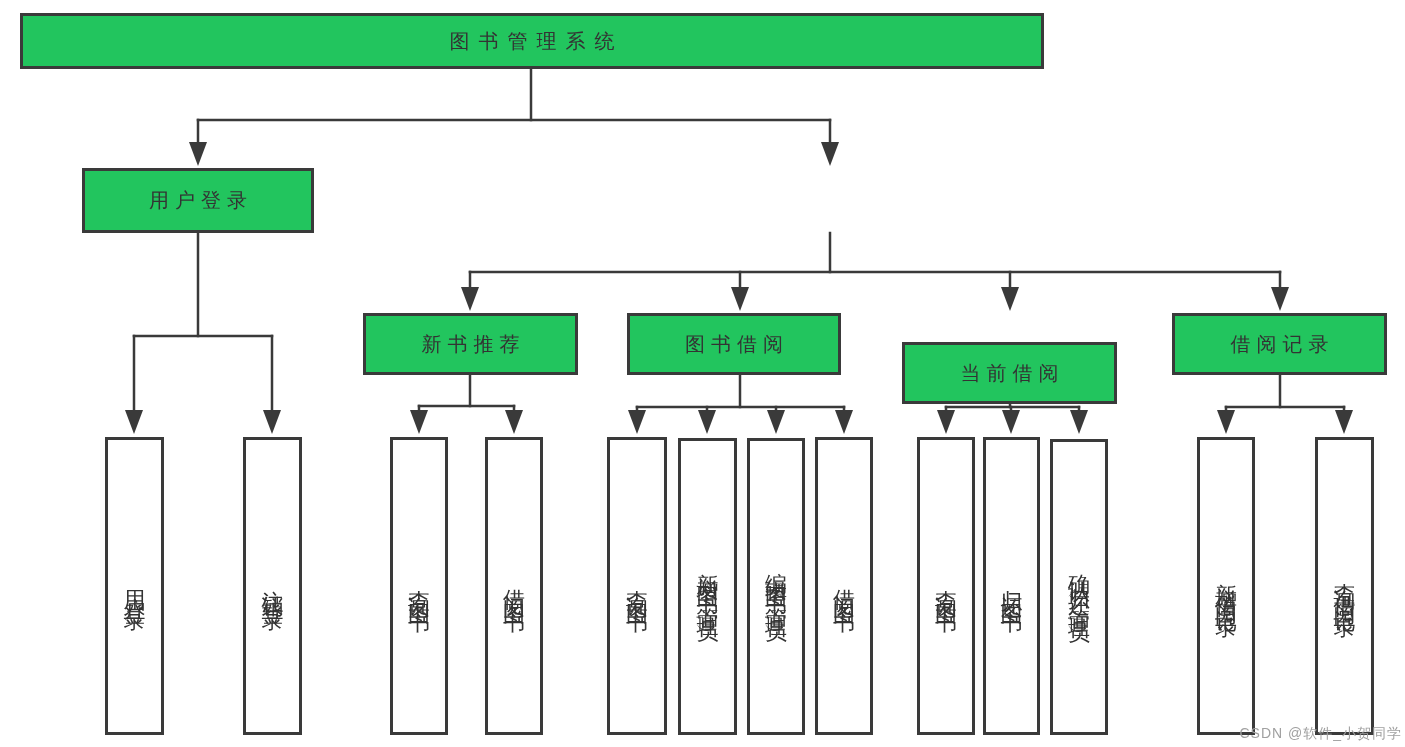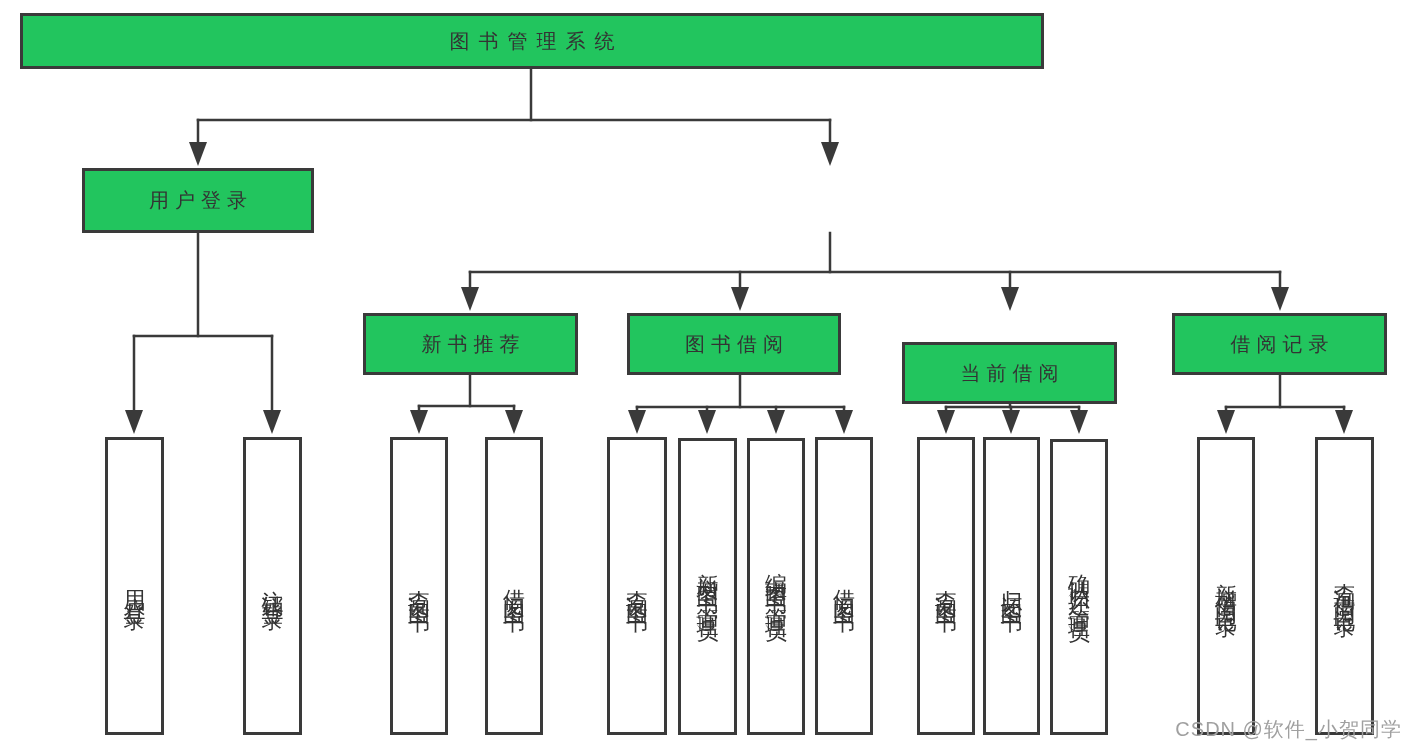--- a/index.html
+++ b/index.html
@@ -47,21 +47,21 @@
     text-orientation: mixed;
     font-size: 22px;
     color: #333333;
     letter-spacing: 7px;
     line-height: 1;
   }
   .watermark {
     position: absolute;
     right: 3px;
     bottom: 4px;
-    font-size: 20px;
+    font-size: 14px;
     color: #a0a0a0;
     letter-spacing: 1px;
     white-space: nowrap;
   }
 </style>
 </head>
 <body>
 
 <div class="canvas">
 

